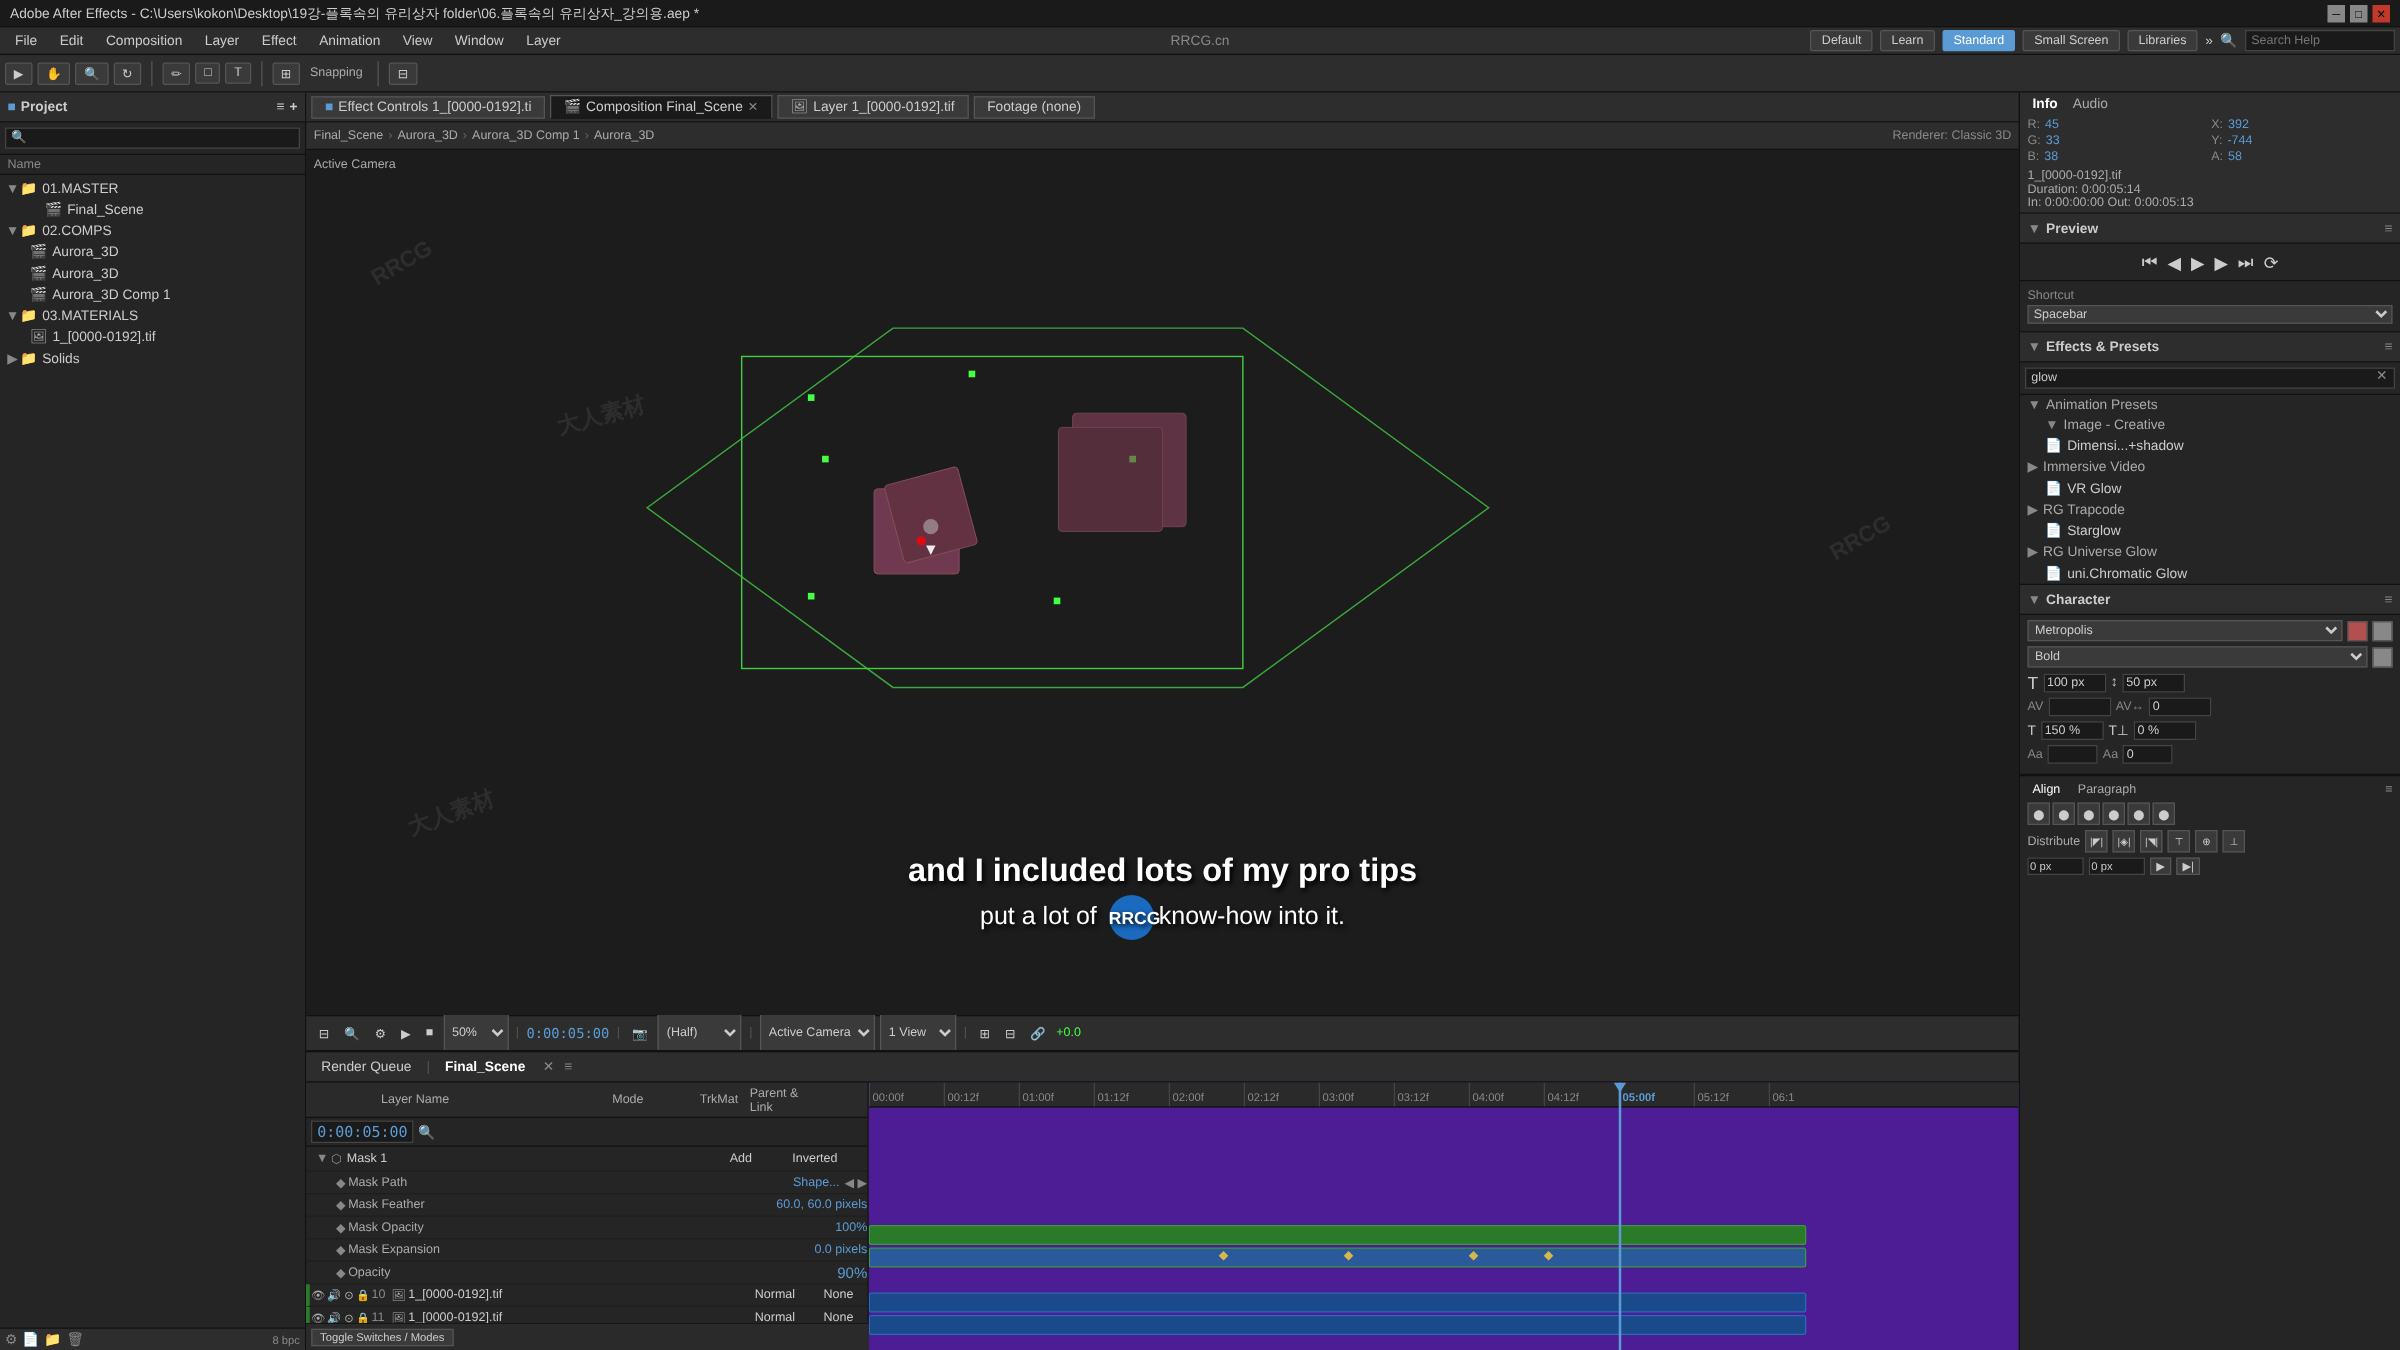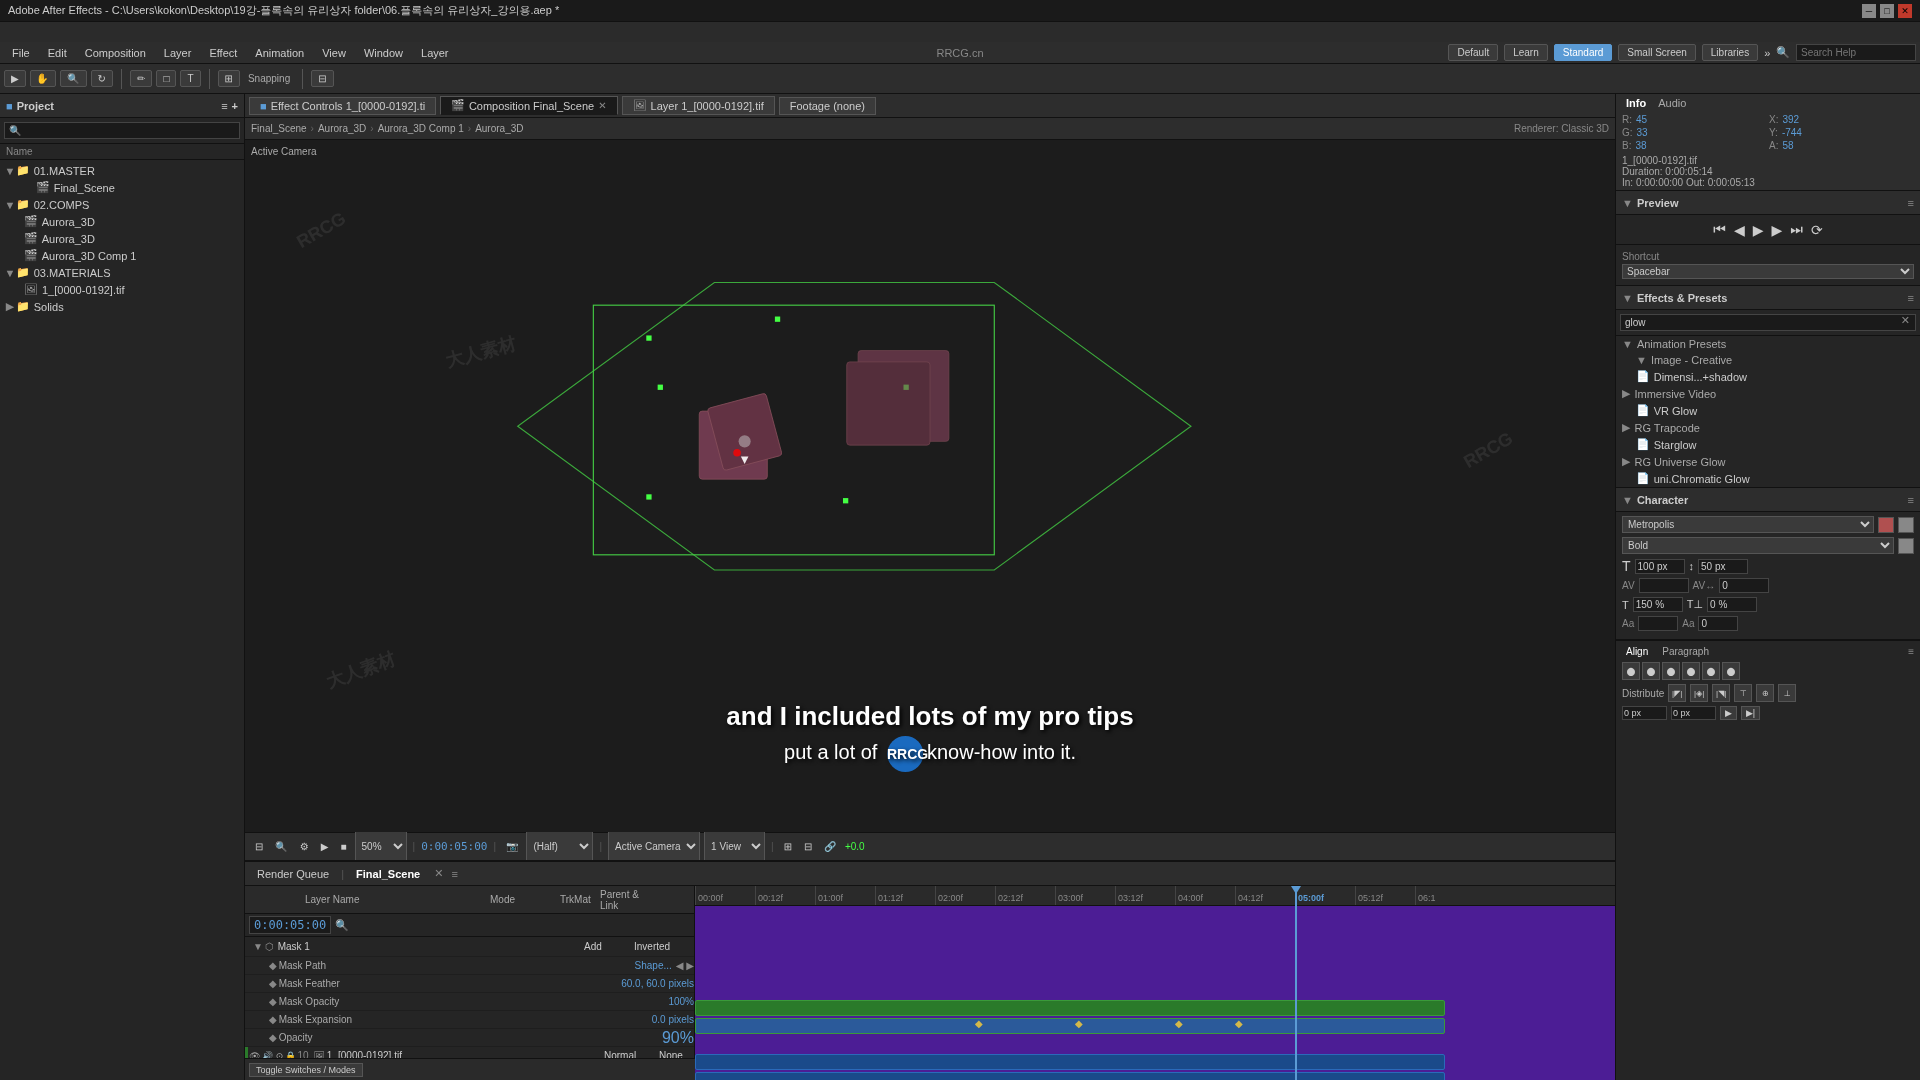--- a/index.html
+++ b/index.html
@@ -25,21 +25,20 @@
 
     
     #menu-bar {
       background: #2d2d2d;
       height: 22px;
       display: flex;
       align-items: center;
       padding: 0 4px;
       border-bottom: 1px solid #111;
       gap: 2px;
-      margin-top: 20px;
     }
     .menu-item {
       padding: 2px 8px;
       cursor: pointer;
       border-radius: 2px;
       font-size: 11px;
       color: #cccccc;
     }
 
     
@@ -923,21 +922,21 @@
 
             <div class="timeline-row" style="padding-left:24px;height:18px;">
               <span style="color:#888;margin-right:2px;">◆</span>
               <span style="flex:1;color:#aaa;">Mask Expansion</span>
               <span style="color:#5b9bd5;font-size:10px;">0.0 pixels</span>
             </div>
 
             <div class="timeline-row" style="padding-left:24px;height:18px;">
               <span style="color:#888;margin-right:2px;">◆</span>
               <span style="flex:1;color:#aaa;">Opacity</span>
-              <span style="color:#5b9bd5;font-size:16px;">90%</span>
+              <span style="color:#5b9bd5;font-size:12px;">90%</span>
             </div>
 
             <div class="timeline-row layer-row" style="height:18px;border-left:3px solid #2a7a2a;">
               <span style="color:#aaa;margin:0 1px;font-size:9px;">👁</span>
               <span style="color:#aaa;margin:0 1px;font-size:9px;">🔊</span>
               <span style="color:#aaa;margin:0 1px;font-size:9px;">⊙</span>
               <span style="color:#aaa;margin:0 1px;font-size:9px;">🔒</span>
               <span style="color:#888;width:16px;font-size:10px;">10</span>
               <span style="color:#aaa;margin-right:2px;font-size:9px;">🖼</span>
               <span style="flex:1;font-size:10px;">1_[0000-0192].tif</span>

